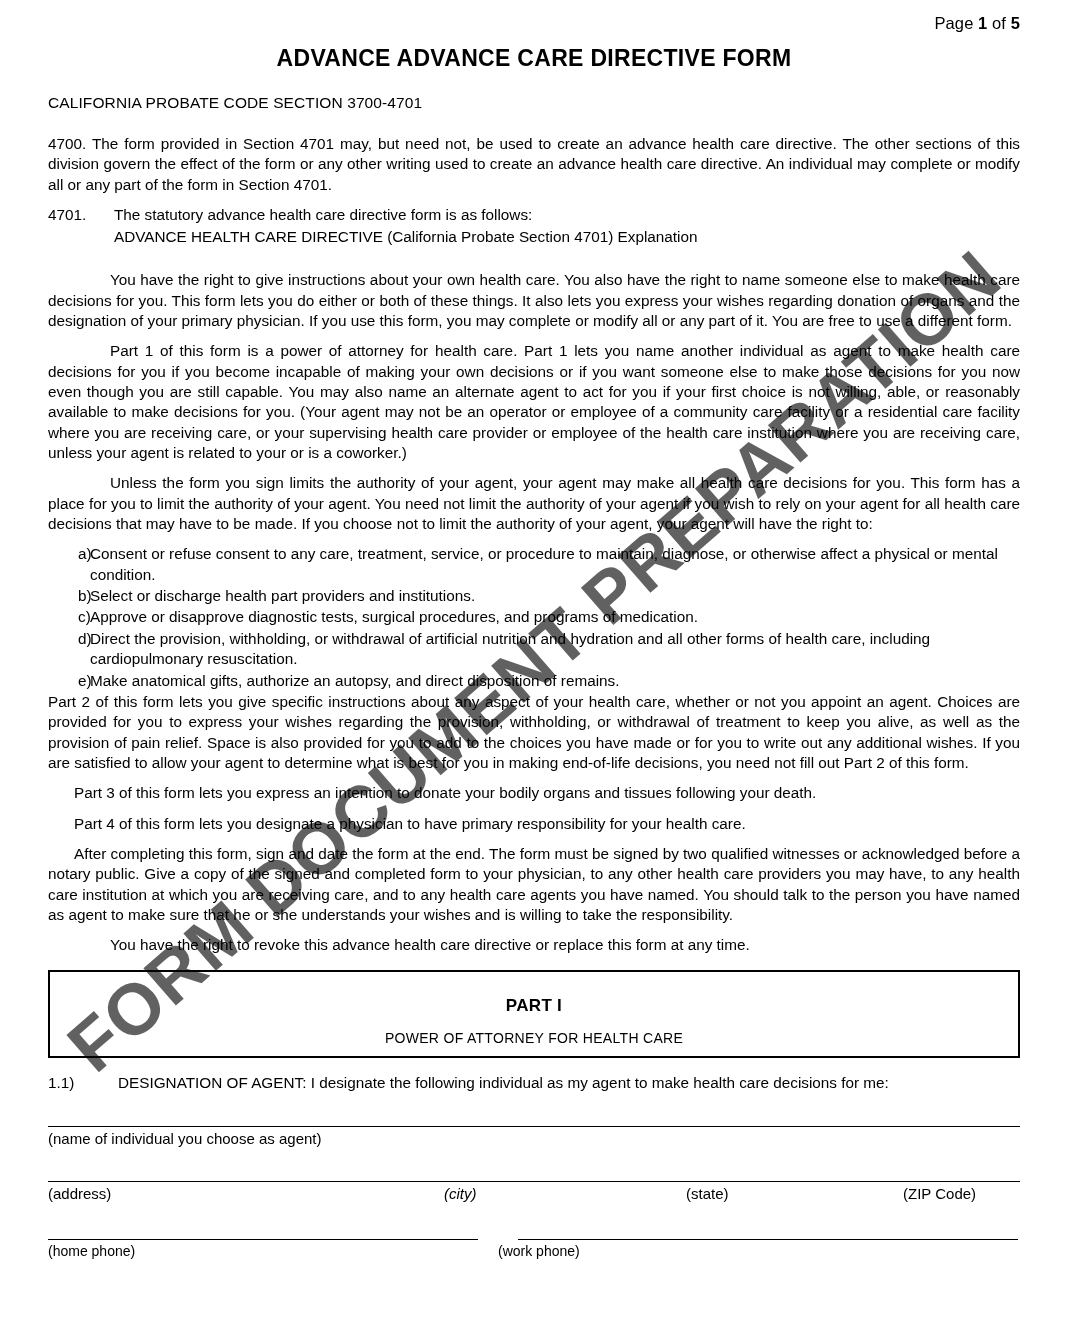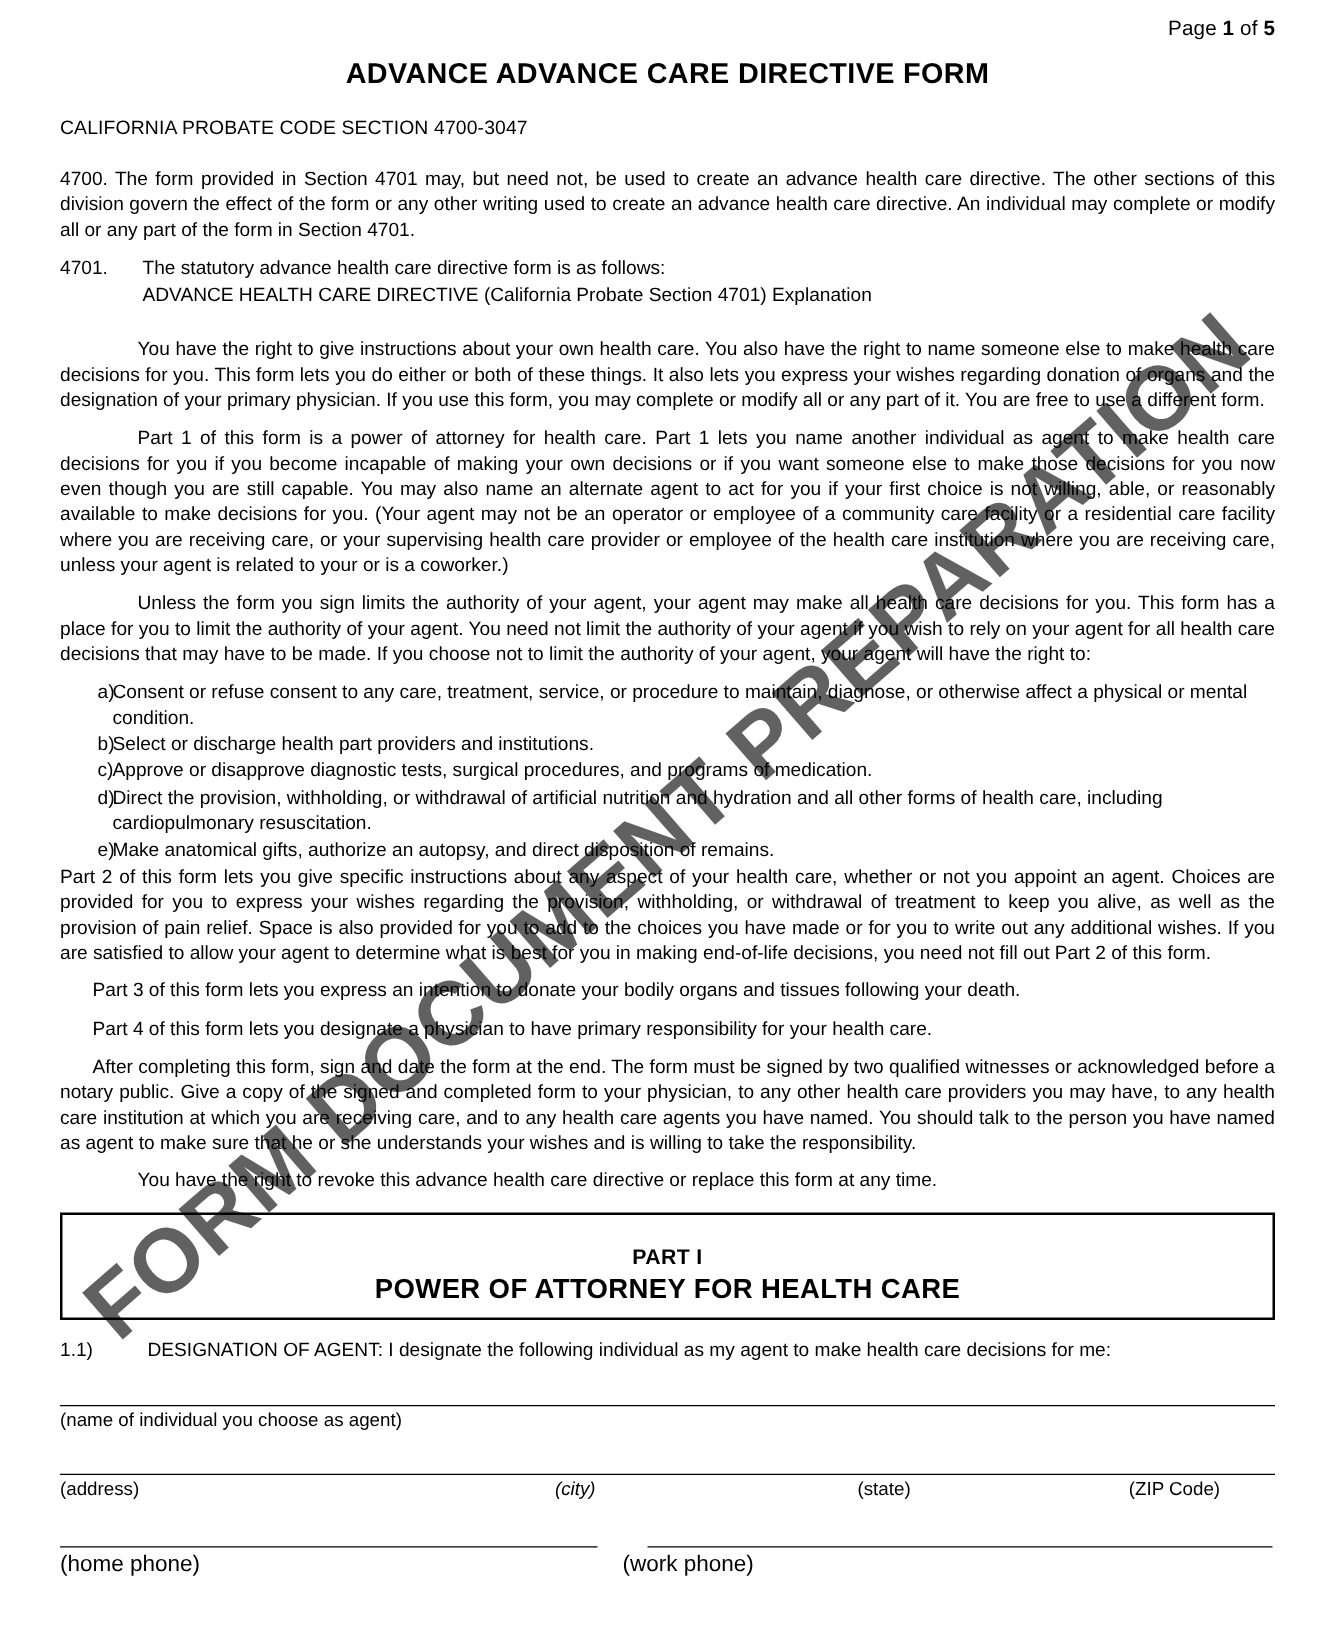--- a/index.html
+++ b/index.html
@@ -87,24 +87,24 @@
     text-align: center;
     padding: 24px 0 10px 0;
     margin: 14px 0 0 0;
   }
   .part-box .l1 {
     font-size: 17px;
     font-weight: bold;
     letter-spacing: 0.3px;
   }
   .part-box .l2 {
-    font-size: 22px;
-    font-weight: bold;
+    font-size: 14px;
+    font-weight: normal;
     letter-spacing: 0.3px;
-    margin-top: 2px;
+    margin-top: 14px;
   }
 
   .designation {
     display: flex;
     font-size: 15.3px;
     margin: 16px 0 0 0;
     align-items: center;
   }
   .designation .num { width: 70px; flex: 0 0 70px; }
 
@@ -132,21 +132,21 @@
   .two-rules .r {
     border-bottom: 1.6px solid #000;
     height: 0;
   }
   .two-rules .r1 { width: 430px; }
   .two-rules .r2 { width: 40px; }
   .two-rules .r3 { width: 500px; }
 
   .phone-row {
     position: relative;
-    font-size: 18px;
+    font-size: 14px;
     margin-top: 3px;
     height: 20px;
   }
   .phone-row span { position: absolute; top: 0; }
 
   .watermark {
     position: absolute;
     left: 50%;
     top: 50%;
     transform: translate(-50%, -50%) rotate(-41deg);
@@ -170,21 +170,21 @@
   <div class="watermark">FORM DOCUMENT PREPARATION</div>
 
   <div class="content">
 
     <div class="page-number">
       <span>Page </span><b>1</b><span> of </span><b>5</b>
     </div>
 
     <div class="doc-title">ADVANCE ADVANCE CARE DIRECTIVE FORM</div>
 
-    <div class="code-line">CALIFORNIA PROBATE CODE SECTION 4700-3047</div>
+    <div class="code-line">CALIFORNIA PROBATE CODE SECTION 3700-4701</div>
 
     <div class="para">4700. The form provided in Section 4701 may, but need not, be used to create an advance health care directive. The other sections of this division govern the effect of the form or any other writing used to create an advance health care directive. An individual may complete or modify all or any part of the form in Section 4701.</div>
 
     <div class="sec-4701">
       <div class="num">4701.</div>
       <div class="body">
         <div>The statutory advance health care directive form is as follows:</div>
         <div>ADVANCE HEALTH CARE DIRECTIVE (California Probate Section 4701) Explanation</div>
       </div>
     </div>

